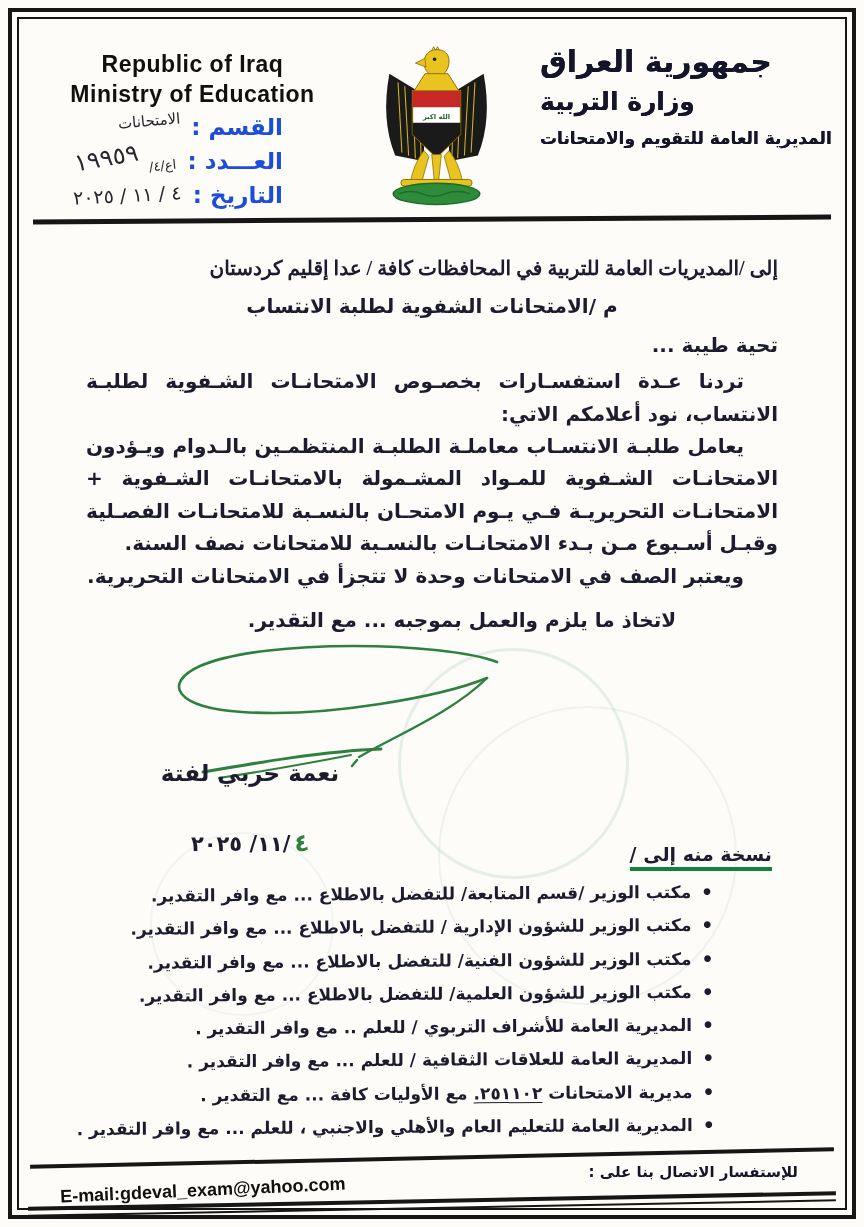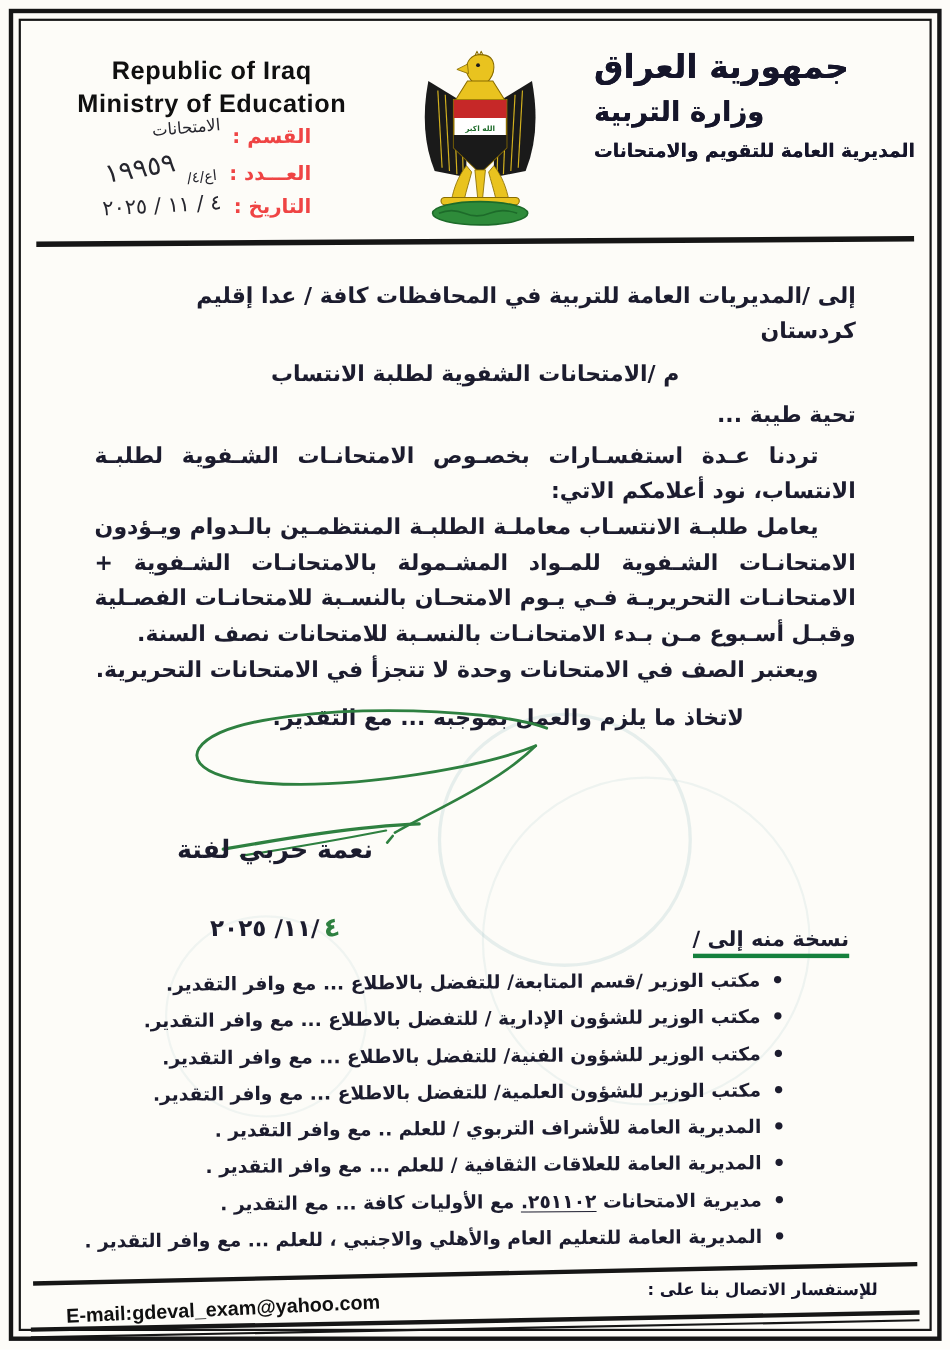--- a/index.html
+++ b/index.html
@@ -16,21 +16,21 @@
   .hdr-en {
     position:absolute; left:45px; top:50px; width:295px; text-align:center;
     font-family:"Liberation Sans", sans-serif; font-weight:bold;
     font-size:23px; line-height:1.3; color:#101010; letter-spacing:0.5px;
   }
   .hdr-fields {
     position:absolute; left:40px; top:114px; width:255px;
     direction:rtl; text-align:right; padding-right:12px; box-sizing:border-box;
   }
   .field-row { margin-bottom:7px; white-space:nowrap; }
-  .field-label { font-size:18px; font-weight:bold; color:#ef4444; }
+  .field-label { font-size:23px; font-weight:bold; color:#1d4ed8; }
   .hand { display:inline-block; font-weight:normal; color:#26262e; margin-right:6px; position:relative; }
   .dept-hand { transform:rotate(-5deg); font-size:15px; top:-9px; }
   .num-prefix { font-size:13px; top:1px; transform:rotate(-6deg); }
   .num-big { font-size:24px; transform:rotate(-10deg); top:-3px; letter-spacing:1px; }
   .date-hand { font-size:19px; transform:rotate(-3deg); top:-1px; letter-spacing:3px; }
 
   .emblem-box { position:absolute; left:374px; top:46px; width:125px; height:165px; }
 
   .hdr-ar {
     position:absolute; left:540px; top:44px; width:292px; text-align:left;
@@ -41,21 +41,21 @@
   .hdr-ar .l3 { font-size:17px; margin-top:12px; white-space:nowrap; text-shadow:0 0 0.5px currentColor; }
 
   .hdr-sep { position:absolute; left:33px; right:33px; top:217px; height:5px; background:#161616; transform:rotate(-0.35deg); }
 
   
   .letter {
     position:absolute; left:86px; right:86px; top:252px;
     direction:rtl; text-align:right; font-weight:bold;
     font-size:20px; line-height:1.62; color:#1c1c2e;
   }
-  .letter .to { margin-bottom:6px; }
+  .letter .to { margin-bottom:6px;font-family:Liberation Serif, serif; }
   .letter .subject { text-align:center; margin-bottom:6px; }
   .letter .greeting { margin-bottom:4px; }
   .letter p.para { margin:0; text-align:justify; text-indent:34px; }
   .letter .closing { margin-top:12px; text-align:center; padding-left:60px; }
 
   
   .swoosh { position:absolute; left:145px; top:640px; width:380px; height:140px; pointer-events:none; }
   .sig-strokes { position:absolute; left:193px; top:742px; width:200px; height:42px; pointer-events:none; }
 
   .sig-name  { position:absolute; left:116px; top:760px; width:268px; text-align:center; direction:rtl; font-weight:bold; font-size:23px; }

